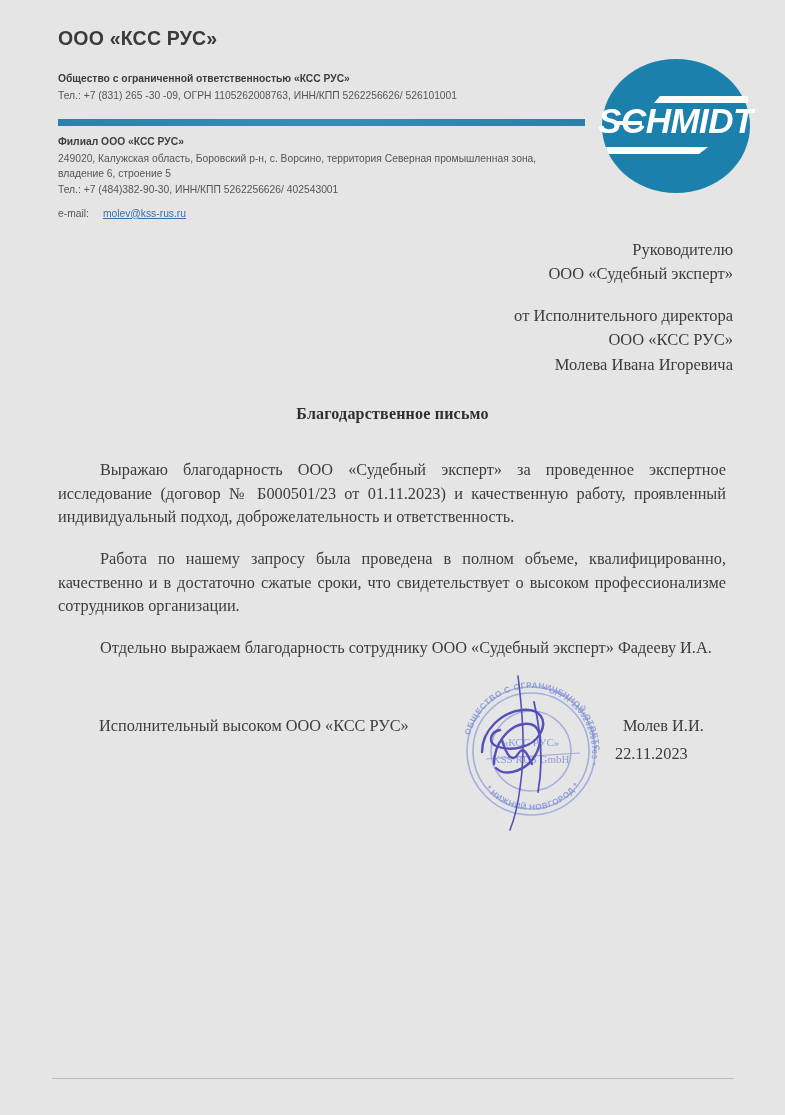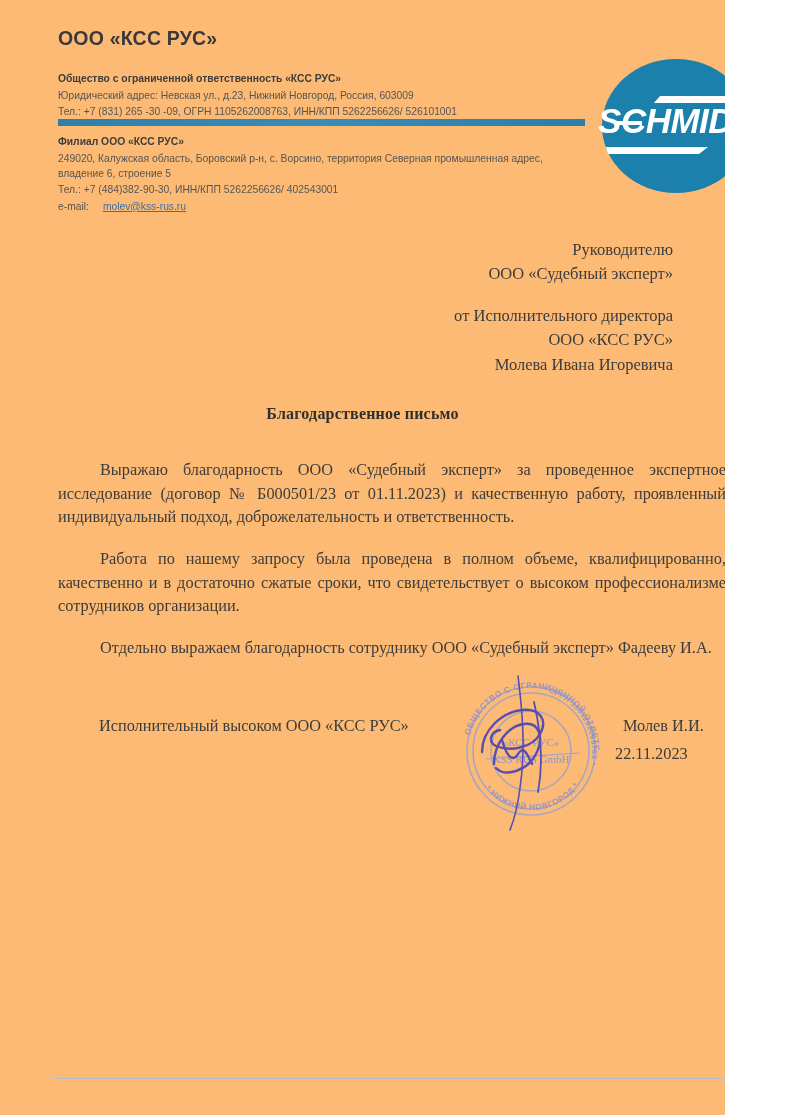--- a/index.html
+++ b/index.html
@@ -5,23 +5,23 @@
   html, body {
     margin: 0;
     padding: 0;
     background: #ffffff;
   }
   body {
     font-family: "Liberation Serif", serif;
   }
   .page {
     position: relative;
-    width: 725px;
+    width: 785px;
     height: 1115px;
-    background: #fdba74;
+    background: #e5e5e5;
     overflow: hidden;
     box-sizing: border-box;
   }
 
   
   .letterhead {
     position: absolute;
     left: 58px;
     top: 28px;
     width: 530px;
@@ -54,21 +54,21 @@
     left: 58px;
     top: 119px;
     width: 527px;
     height: 7px;
     background: linear-gradient(90deg,#2f7fab 0%, #3a8cb8 50%, #2d7da9 100%);
   }
 
   .email-row {
     display: flex;
     gap: 14px;
-    margin-top: 1px;
+    margin-top: 8px;
   }
   .email-label { color: #555555; }
   .email-link {
     color: #3a6fa8;
     text-decoration: underline;
   }
 
   
   .logo {
     position: absolute;
@@ -158,32 +158,31 @@
 </style>
 </head>
 <body>
 
 <div class="page">
 
   <div class="letterhead">
     <div class="company-title">ООО «КСС РУС»</div>
 
     <div class="hd-block">
-      <span class="hd-strong">Общество с ограниченной ответственность «КСС РУС»</span>
-      <span class="hd-line">Юридический адрес: Невская ул., д.23, Нижний Новгород, Россия, 603009</span>
+      <span class="hd-strong">Общество с ограниченной ответственностью «КСС РУС»</span>
       <span class="hd-line">Тел.: +7 (831) 265 -30 -09, ОГРН 1105262008763, ИНН/КПП 5262256626/ 526101001</span>
     </div>
   </div>
 
   <div class="blue-bar"></div>
 
   <div class="letterhead" style="top:134px;">
     <div class="hd-block">
       <span class="hd-strong">Филиал ООО «КСС РУС»</span>
-      <span class="hd-line">249020, Калужская область, Боровский р-н, с. Ворсино, территория Северная промышленная адрес,</span>
+      <span class="hd-line">249020, Калужская область, Боровский р-н, с. Ворсино, территория Северная промышленная зона,</span>
       <span class="hd-line">владение 6, строение 5</span>
       <span class="hd-line">Тел.: +7 (484)382-90-30, ИНН/КПП 5262256626/ 402543001</span>
       <span class="email-row">
         <span class="email-label">e-mail:</span>
         <a class="email-link" href="#">molev@kss-rus.ru</a>
       </span>
     </div>
   </div>
 
   <div class="logo">

